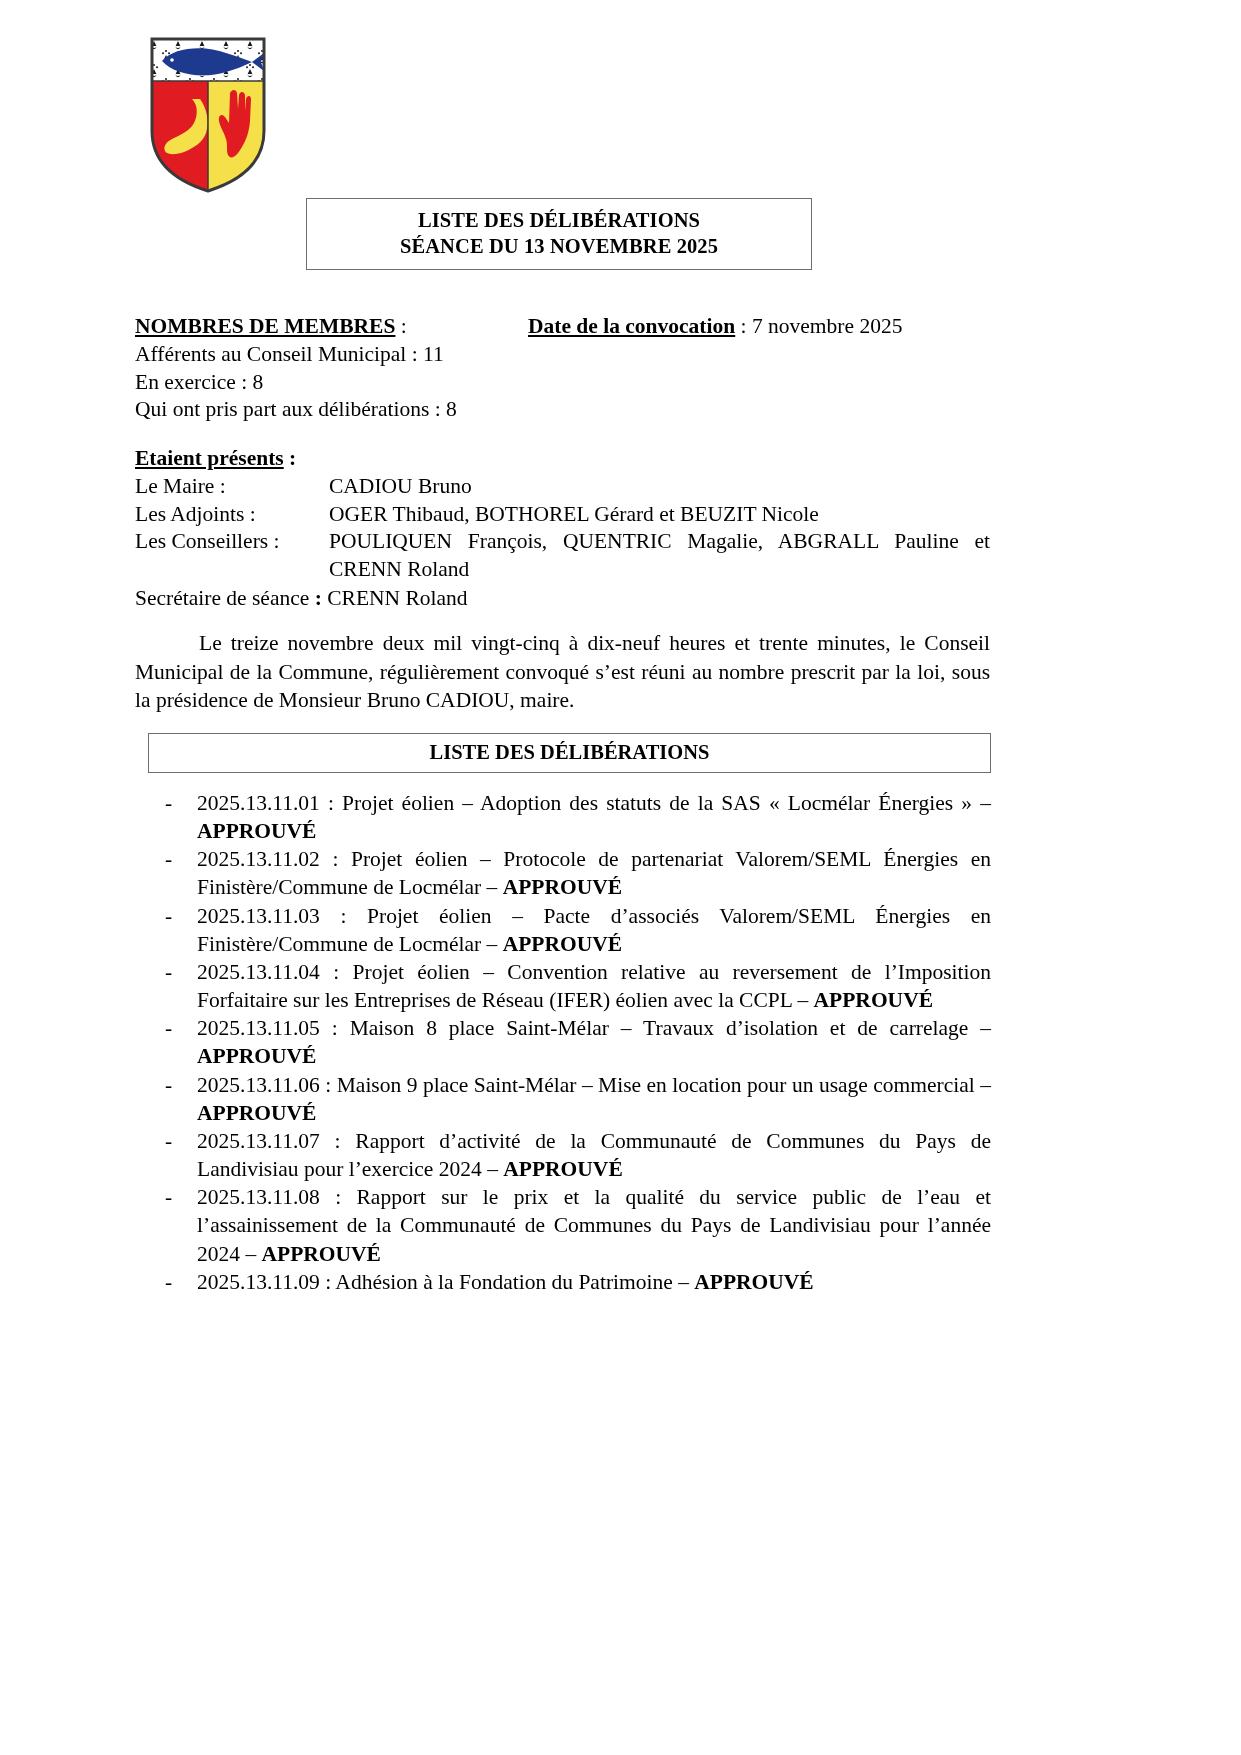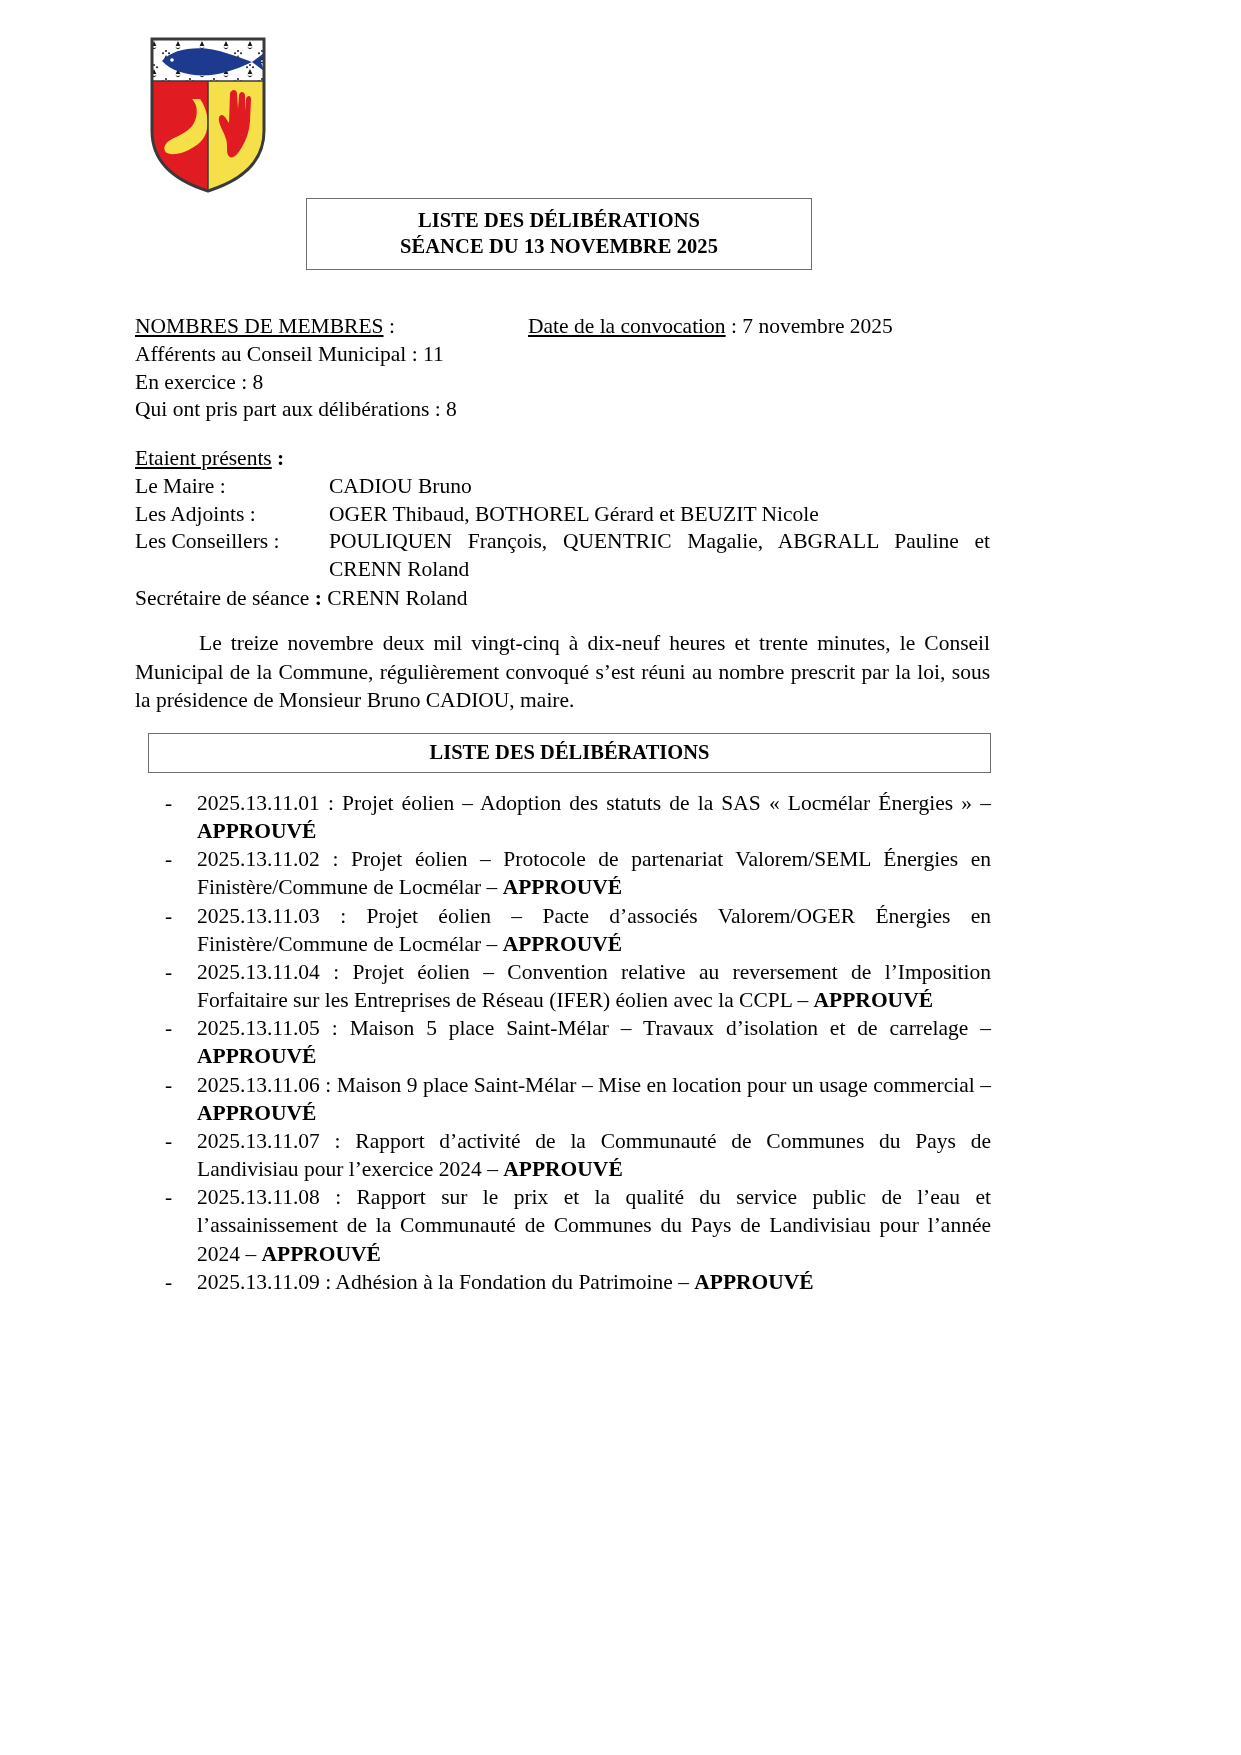--- a/index.html
+++ b/index.html
@@ -54,21 +54,21 @@
 
   
   .block {
     position: absolute;
     left: 135px;
     width: 855px;
     font-size: 21.5px;
     line-height: 1.295;
   }
 
-  .u-b { font-weight: normal; text-decoration: underline; }
+  .u-b { font-weight: bold; text-decoration: underline; }
   .u-n { }
   .b { font-weight: bold; }
 
   .members { top: 292px; }
   .members .row { white-space: nowrap; }
 
   .convocation {
     position: absolute;
     left: 528px;
     top: 292px;
@@ -249,31 +249,31 @@
       <div class="delib-text"><span>2025.13.11.01</span><span> : Projet éolien – Adoption des statuts de la SAS « Locmélar Énergies » – </span><span class="b">APPROUVÉ</span></div>
     </div>
 
     <div class="delib-item">
       <div class="delib-dash">-</div>
       <div class="delib-text"><span>2025.13.11.02</span><span> : Projet éolien – Protocole de partenariat Valorem/SEML Énergies en Finistère/Commune de Locmélar – </span><span class="b">APPROUVÉ</span></div>
     </div>
 
     <div class="delib-item">
       <div class="delib-dash">-</div>
-      <div class="delib-text"><span>2025.13.11.03</span><span> : Projet éolien – Pacte d’associés Valorem/OGER Énergies en Finistère/Commune de Locmélar – </span><span class="b">APPROUVÉ</span></div>
+      <div class="delib-text"><span>2025.13.11.03</span><span> : Projet éolien – Pacte d’associés Valorem/SEML Énergies en Finistère/Commune de Locmélar – </span><span class="b">APPROUVÉ</span></div>
     </div>
 
     <div class="delib-item">
       <div class="delib-dash">-</div>
       <div class="delib-text"><span>2025.13.11.04</span><span> : Projet éolien – Convention relative au reversement de l’Imposition Forfaitaire sur les Entreprises de Réseau (IFER) éolien avec la CCPL – </span><span class="b">APPROUVÉ</span></div>
     </div>
 
     <div class="delib-item">
       <div class="delib-dash">-</div>
-      <div class="delib-text"><span>2025.13.11.05</span><span> : Maison 5 place Saint-Mélar – Travaux d’isolation et de carrelage – </span><span class="b">APPROUVÉ</span></div>
+      <div class="delib-text"><span>2025.13.11.05</span><span> : Maison 8 place Saint-Mélar – Travaux d’isolation et de carrelage – </span><span class="b">APPROUVÉ</span></div>
     </div>
 
     <div class="delib-item">
       <div class="delib-dash">-</div>
       <div class="delib-text"><span>2025.13.11.06</span><span> : Maison 9 place Saint-Mélar – Mise en location pour un usage commercial – </span><span class="b">APPROUVÉ</span></div>
     </div>
 
     <div class="delib-item">
       <div class="delib-dash">-</div>
       <div class="delib-text"><span>2025.13.11.07</span><span> : Rapport d’activité de la Communauté de Communes du Pays de Landivisiau pour l’exercice 2024 – </span><span class="b">APPROUVÉ</span></div>

